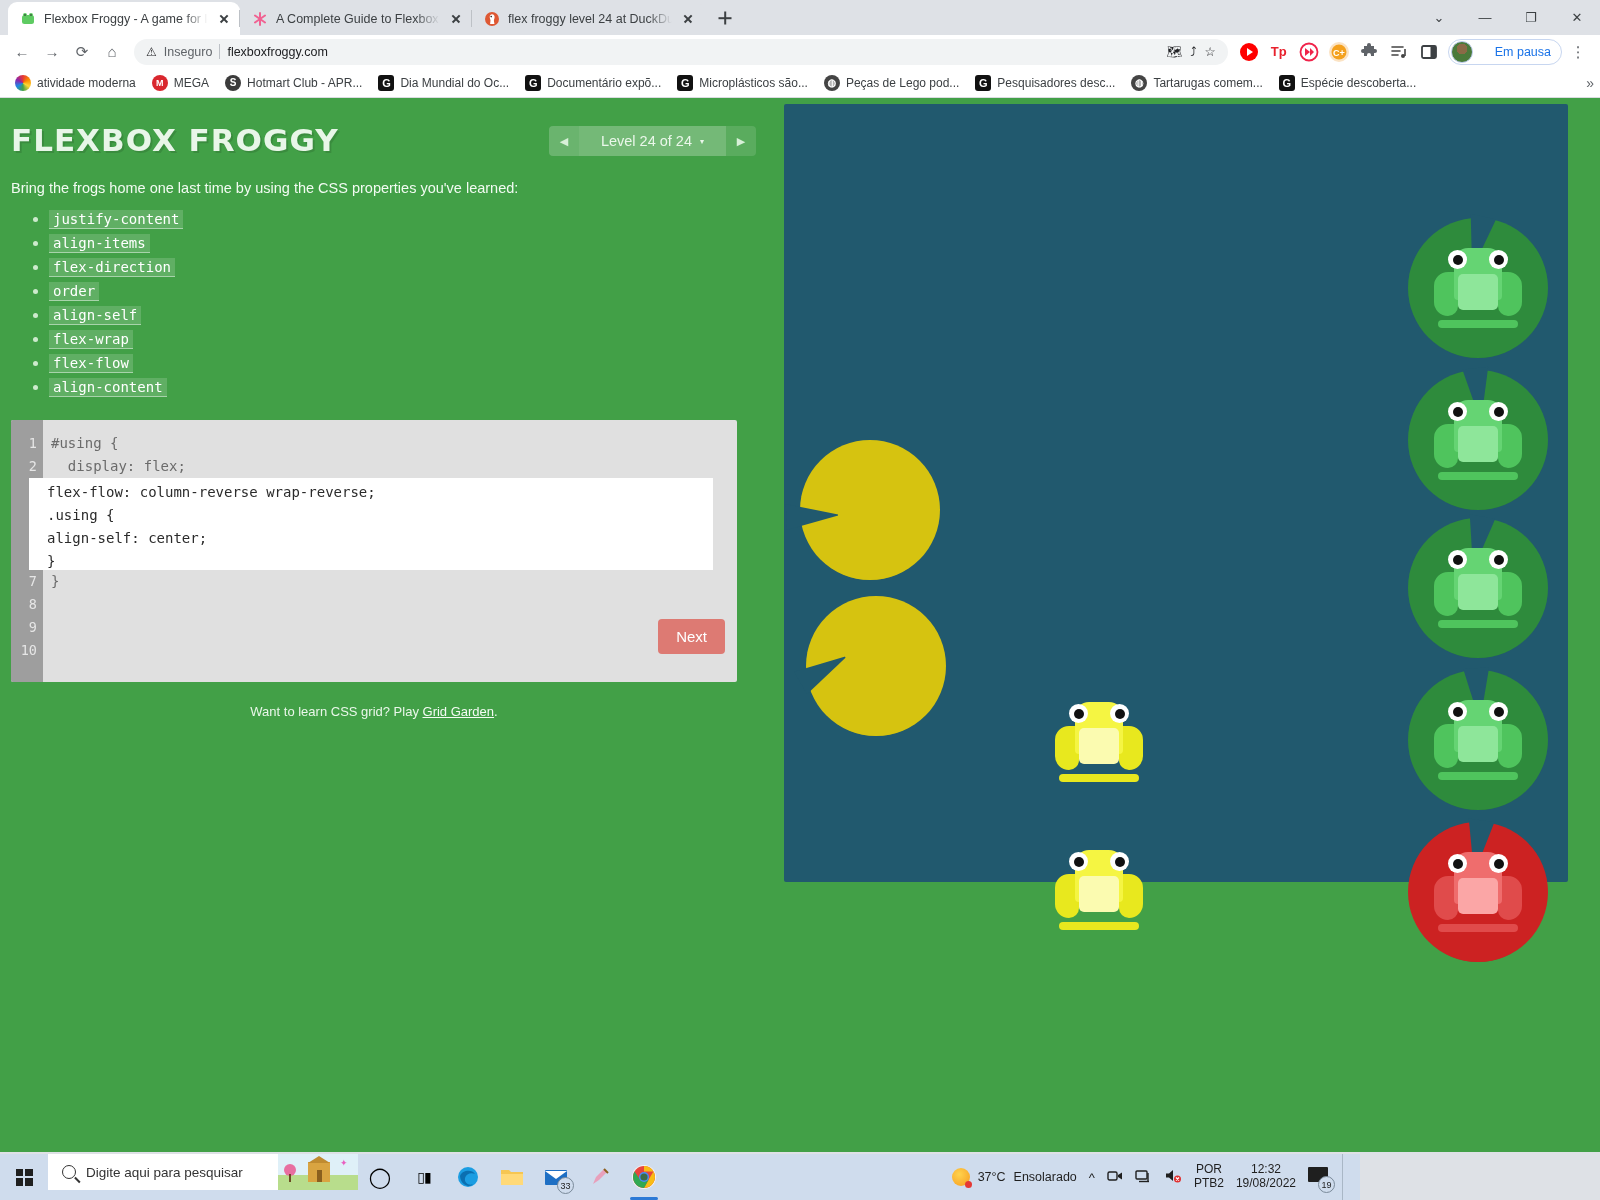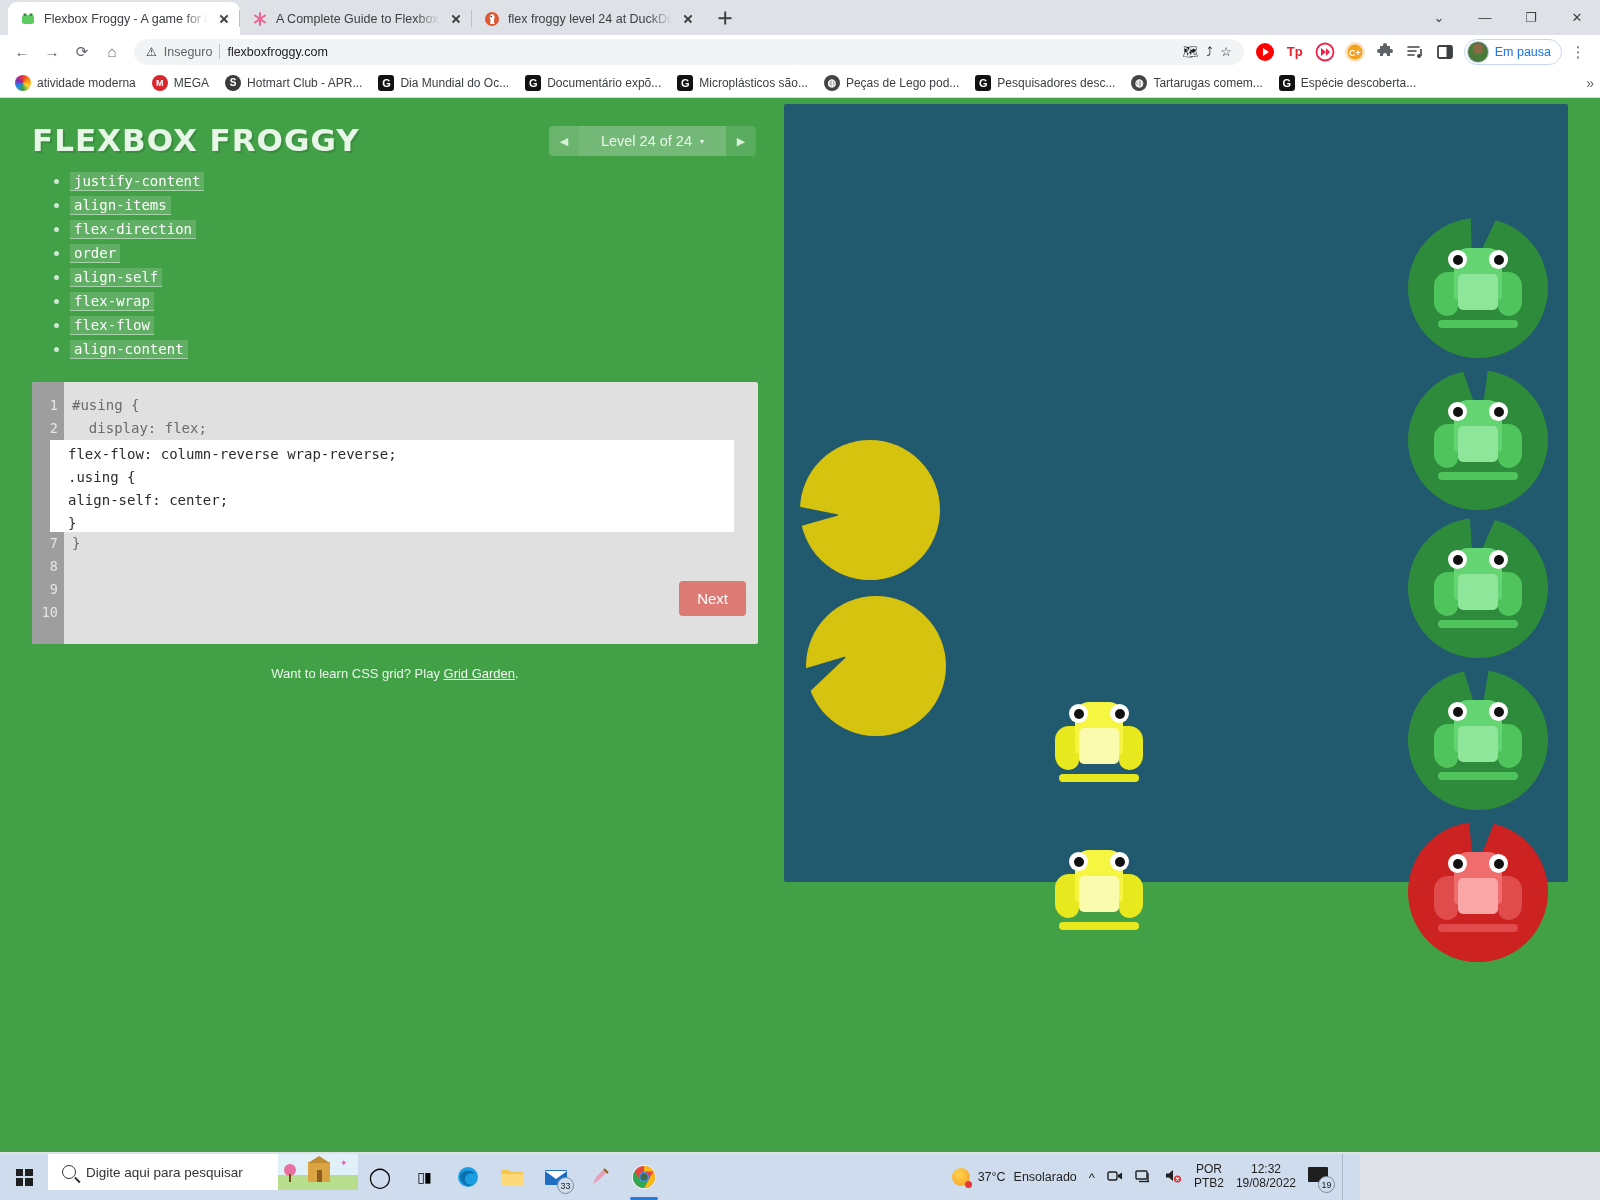--- a/index.html
+++ b/index.html
@@ -69,21 +69,21 @@
   }
   .omni-warn { font-size: 12px; }
   .omni-label { color:#5f6368; }
   .omni-sep { width:1px; height:15px; background:#bdc1c6; }
   .omni-url { color:#202124; }
   .omni-right { margin-left:auto; display:flex; gap:8px; align-items:center; }
 
   .ext-row { display:flex; align-items:center; gap:4px; }
   .ext { width:26px; height:26px; display:flex; align-items:center; justify-content:center; }
   .profile-pill {
-    height: 26px; display:flex; align-items:center; gap:6px;
+    height: 26px; display:flex; align-items:center; gap:22px;
     border: 1px solid #c7d6f0; border-radius: 14px; padding: 0 10px 0 2px;
     background:#fff; margin-left:4px;
   }
   .profile-av {
     width: 22px; height: 22px; border-radius: 50%;
     background: radial-gradient(circle at 50% 35%, #8a6a46 0 32%, #4a7a3a 33% 100%);
     border:1px solid #b9c9e8;
   }
   .profile-txt { font-size:12.5px; color:#1a73e8; white-space:nowrap; }
 
@@ -93,21 +93,21 @@
   }
   .bm { display:flex; align-items:center; gap:6px; padding: 3px 7px; border-radius:4px;
         font-size:12px; color:#3c4043; white-space:nowrap; }
   .bm-ico { width:16px; height:16px; flex:0 0 16px; display:flex; align-items:center;
             justify-content:center; border-radius:3px; font-size:11px; font-weight:bold; color:#fff; }
   .bm-overflow { position:absolute; right:6px; color:#5f6368; font-size:14px; }
 
   
   .page { height: 1054px; background: #42a047; position: relative; overflow:hidden; }
 
-  .left-col { width: 784px; padding: 24px 28px 0 32px; }
+  .left-col { width: 784px; padding: 24px 28px 0 11px; }
   .froggy-head { display:flex; align-items:flex-start; justify-content:space-between; }
   .logo {
     font-family: "DejaVu Sans", sans-serif; font-weight: bold;
     font-size: 31px; letter-spacing: 1px; color: #e8f6e8;
     text-shadow: 2px 2px 0 rgba(0,0,0,.12);
   }
   .levelnav {
     display:flex; align-items:stretch; height:30px; border-radius:4px; overflow:hidden;
     background: rgba(255,255,255,.13); margin-top: 4px;
   }
@@ -421,20 +421,21 @@
       <div class="levelnav">
         <div class="lv-arrow dim">◀</div>
         <div class="lv-mid">
           <span>Level 24 of 24</span>
           <span class="lv-caret">▾</span>
         </div>
         <div class="lv-arrow">▶</div>
       </div>
     </div>
 
+    <div class="instr">Bring the frogs home one last time by using the CSS properties you've learned:</div>
 
     <ul class="proplist">
       <li><span class="prop">justify-content</span></li>
       <li><span class="prop">align-items</span></li>
       <li><span class="prop">flex-direction</span></li>
       <li><span class="prop">order</span></li>
       <li><span class="prop">align-self</span></li>
       <li><span class="prop">flex-wrap</span></li>
       <li><span class="prop">flex-flow</span></li>
       <li><span class="prop">align-content</span></li>

